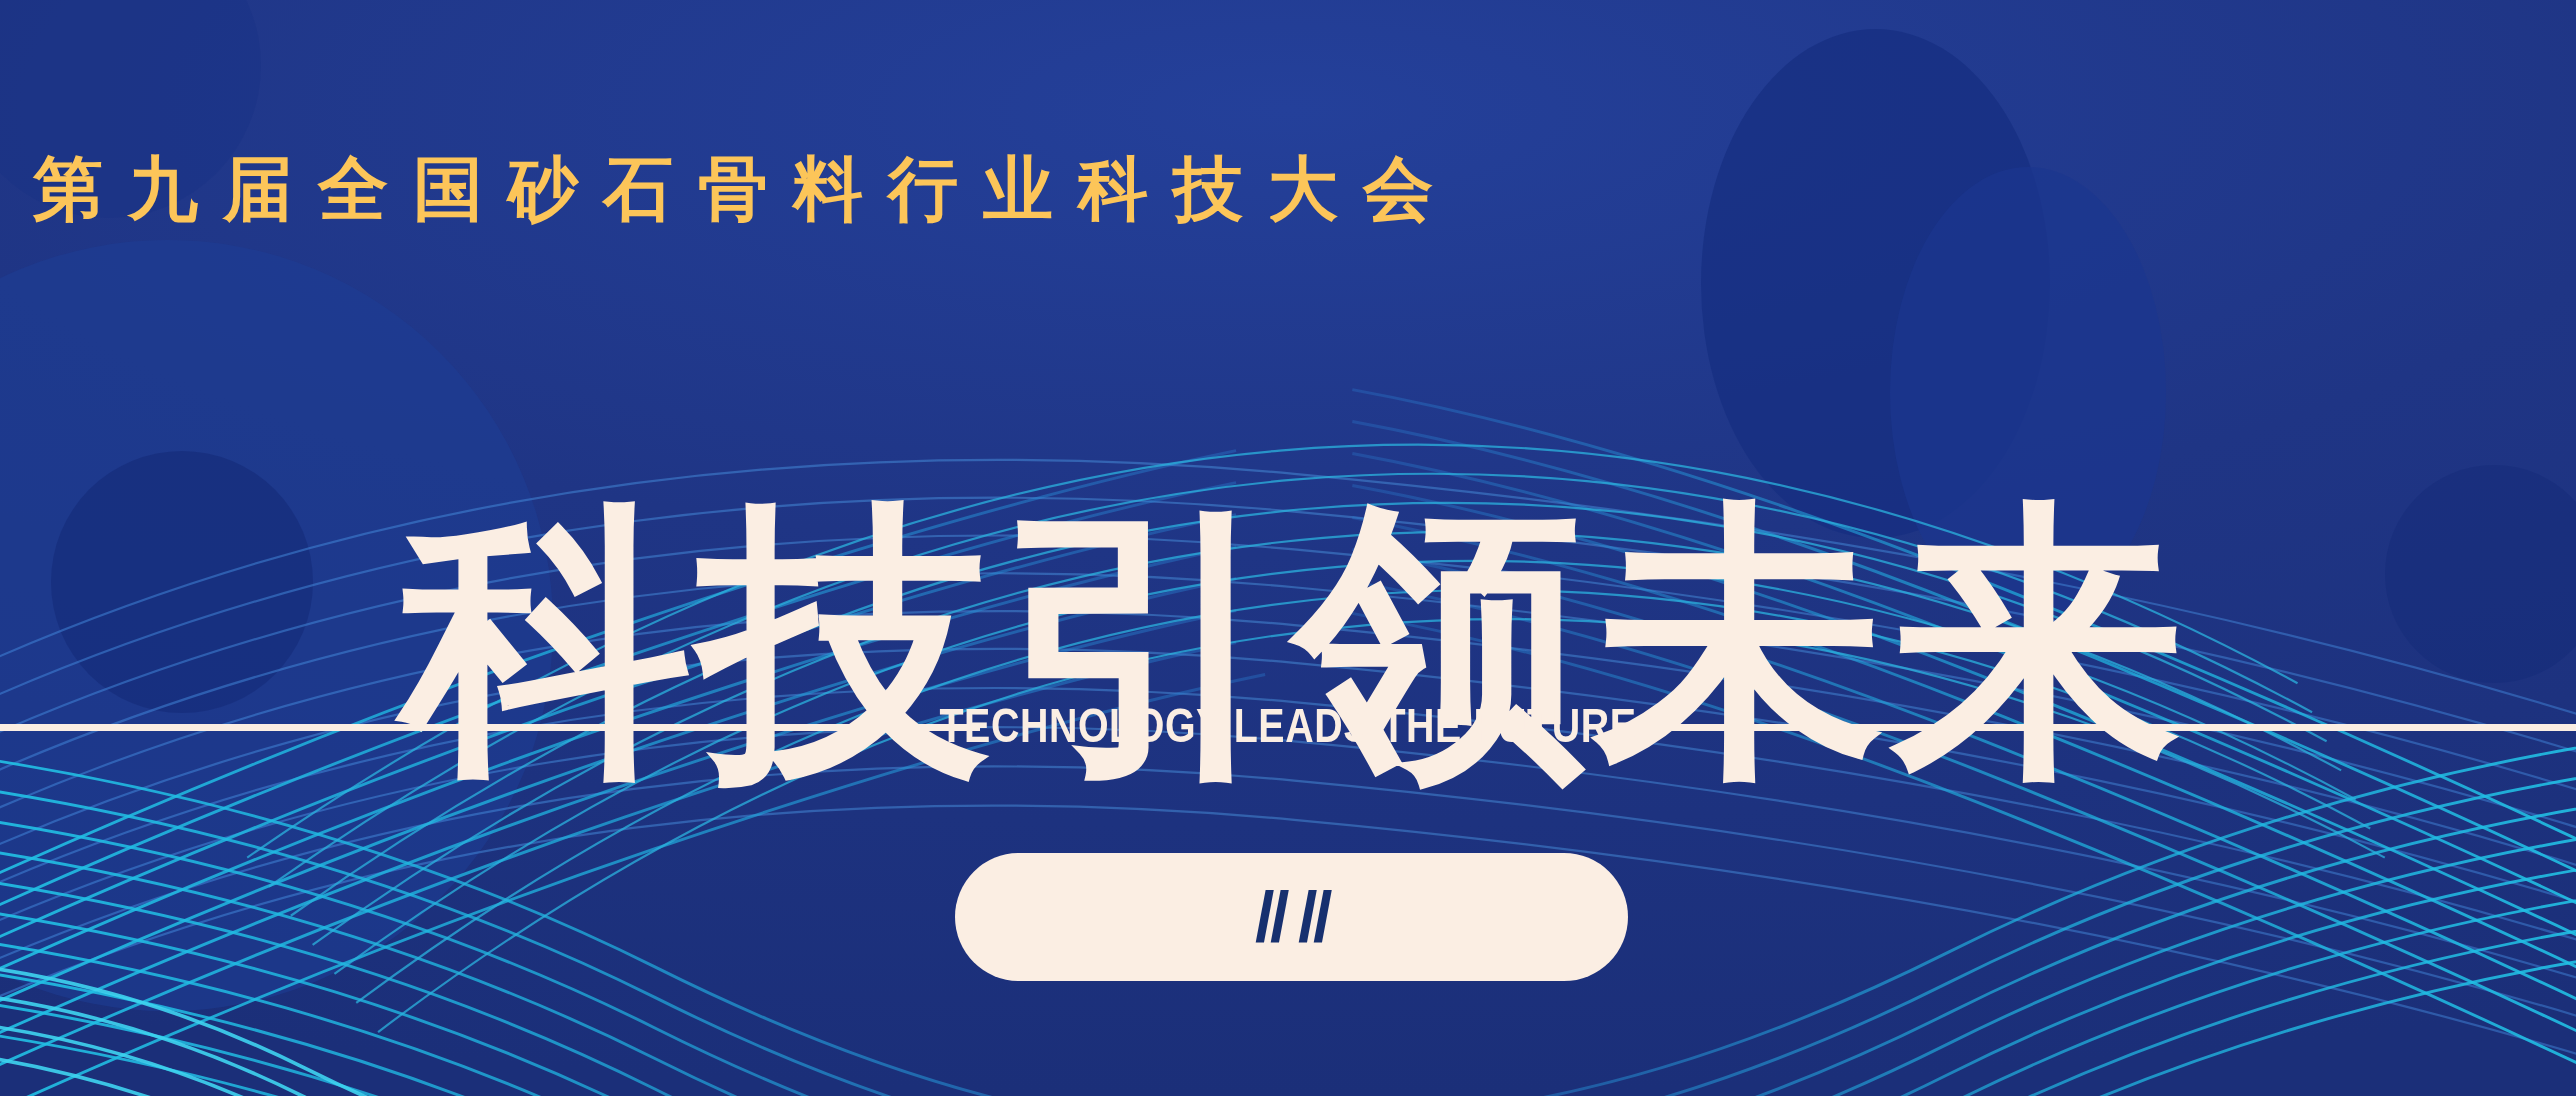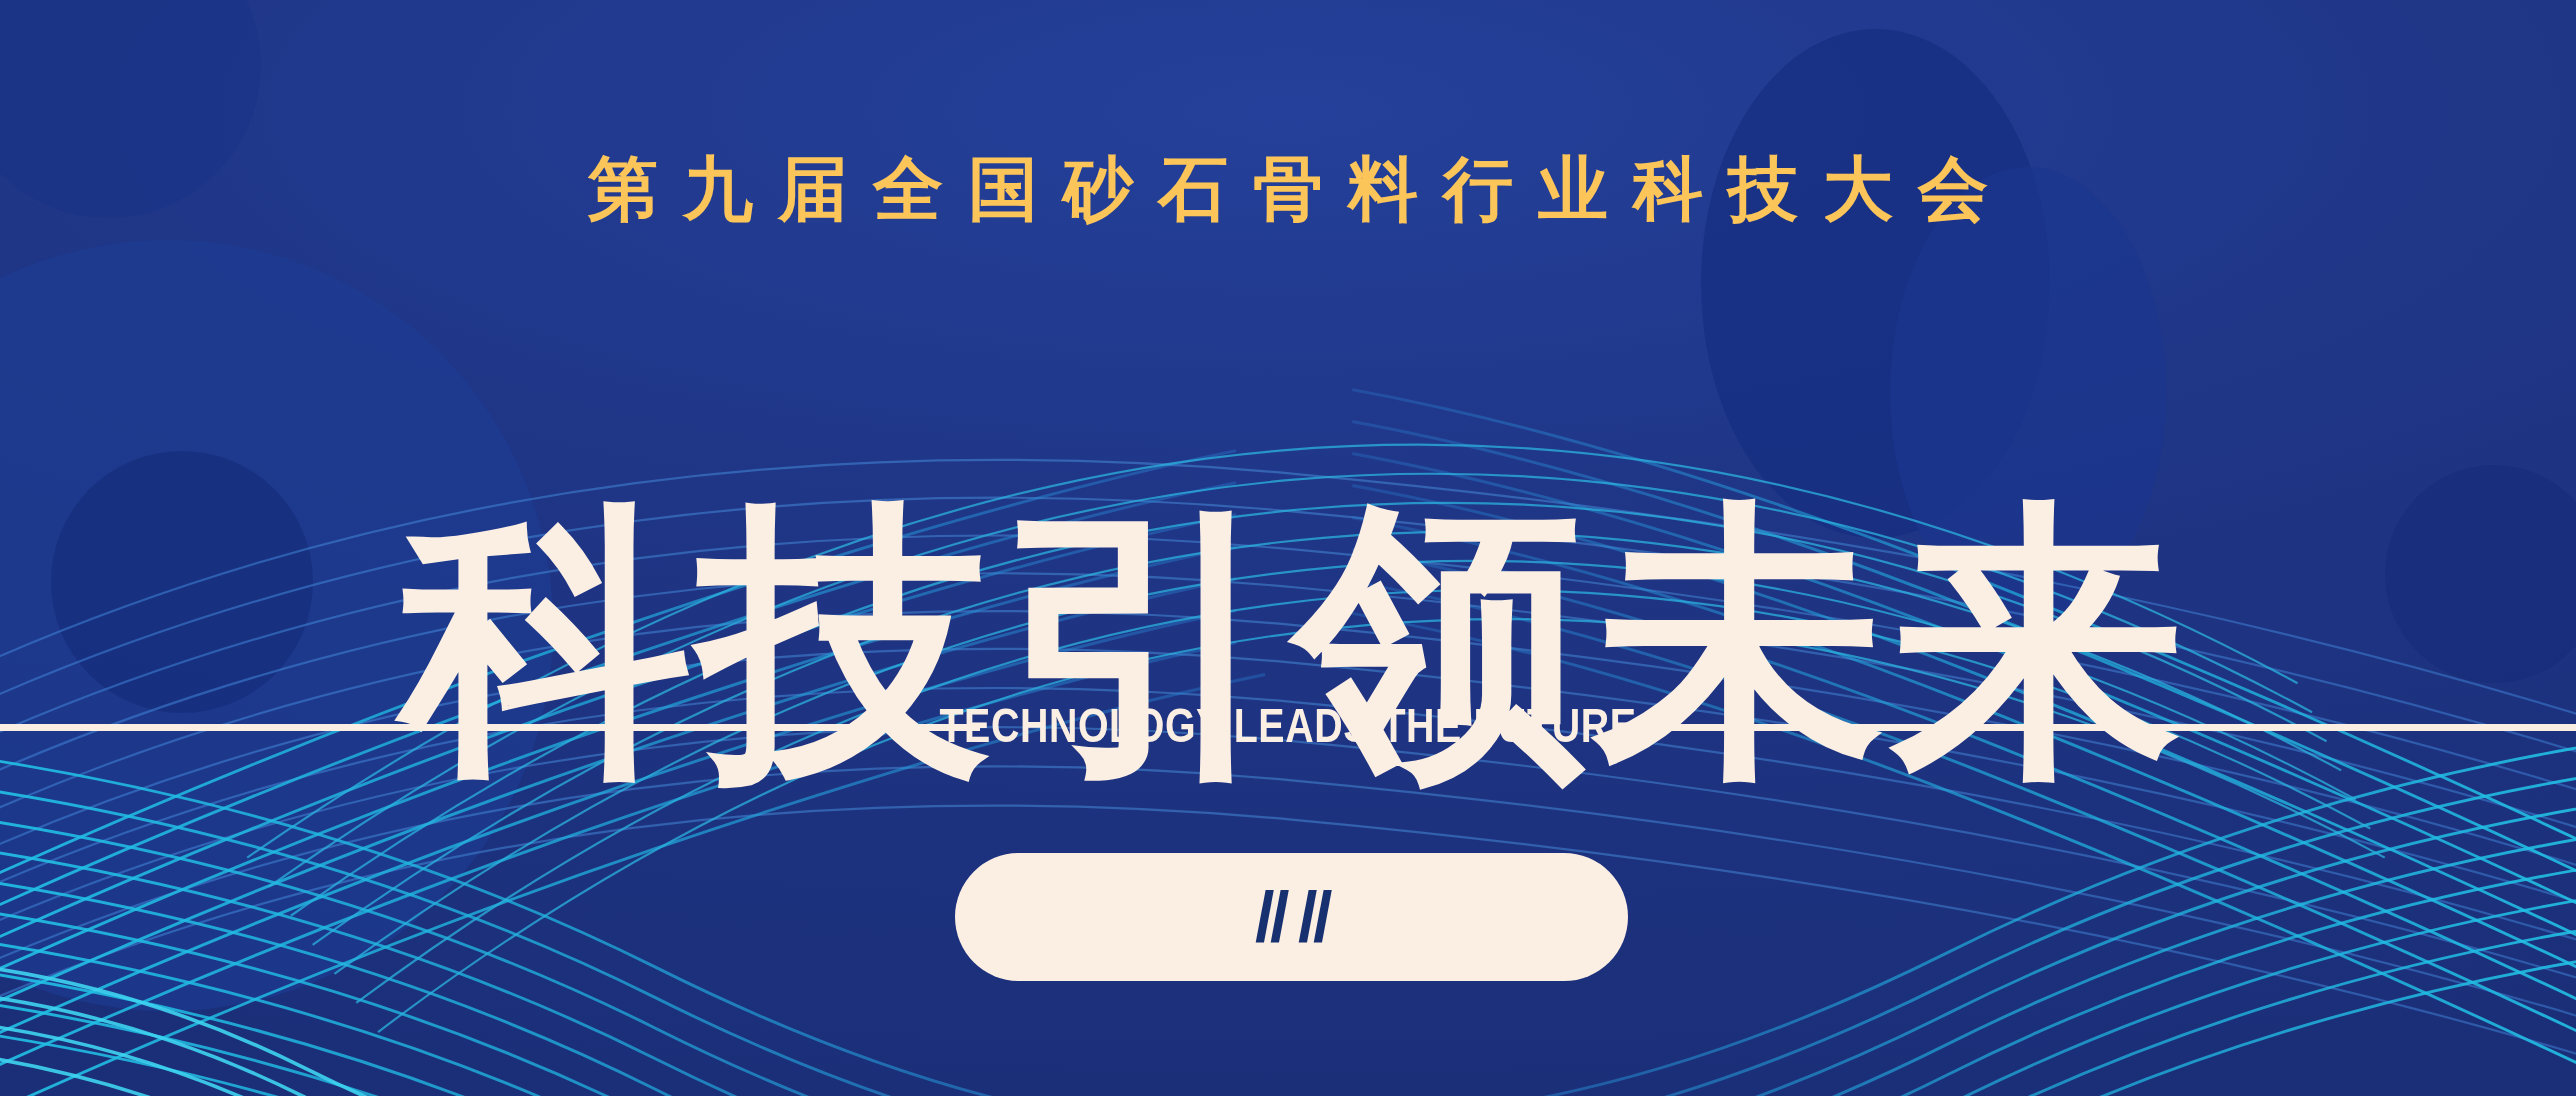--- a/index.html
+++ b/index.html
@@ -44,22 +44,21 @@
     height:6.5px;
     background:#fbeee3;
   }
   .rule-left{  left:0px;    width:980px; }
   .rule-right{ left:1620px; width:956px; }
 
   
   .kicker{
     position:absolute;
     top:151px;
-    left:0; right:0;
-    text-align:center;
+    left:8px; right:0;
     color:#fcc559;
     font-size:70px;
     font-weight:700;
     letter-spacing:25px;
     text-indent:25px;
     line-height:1.1;
     white-space:nowrap;
     font-family:"DejaVu Sans","Liberation Sans",sans-serif;
   }
 

